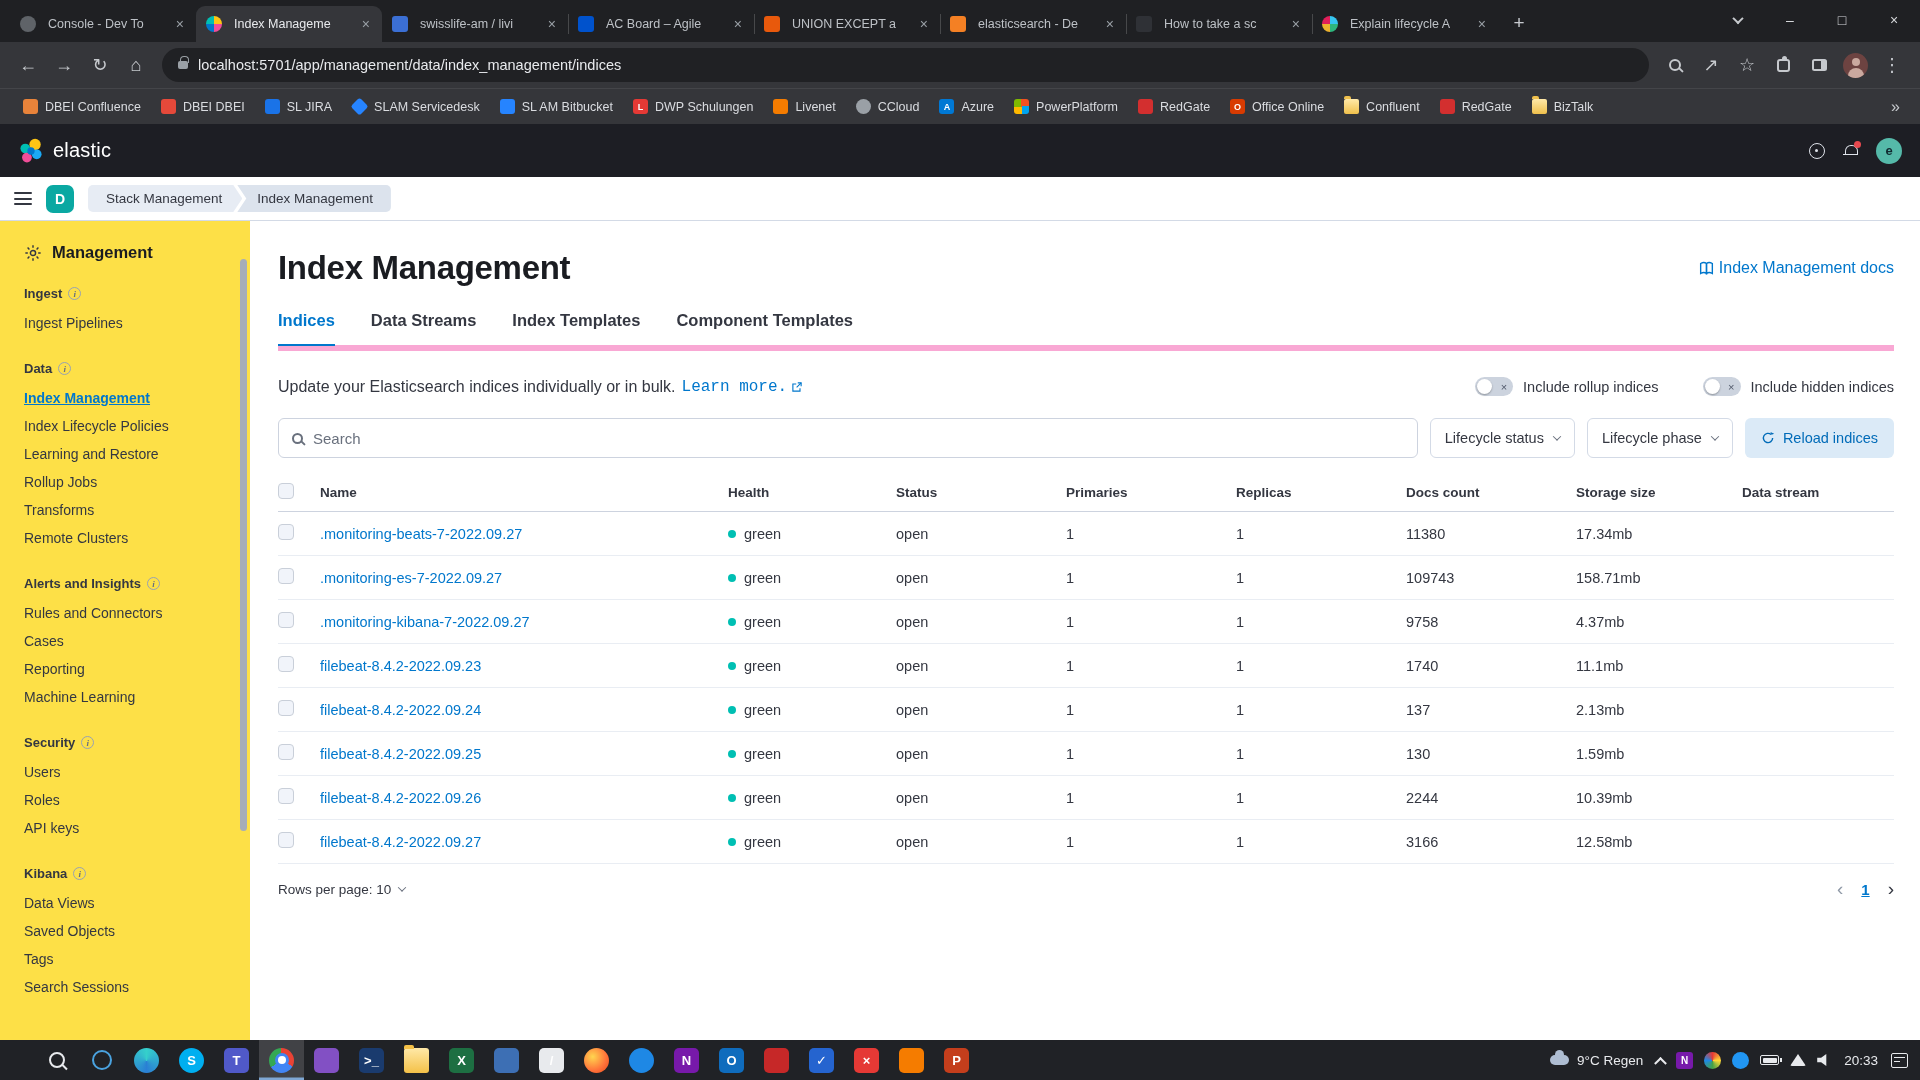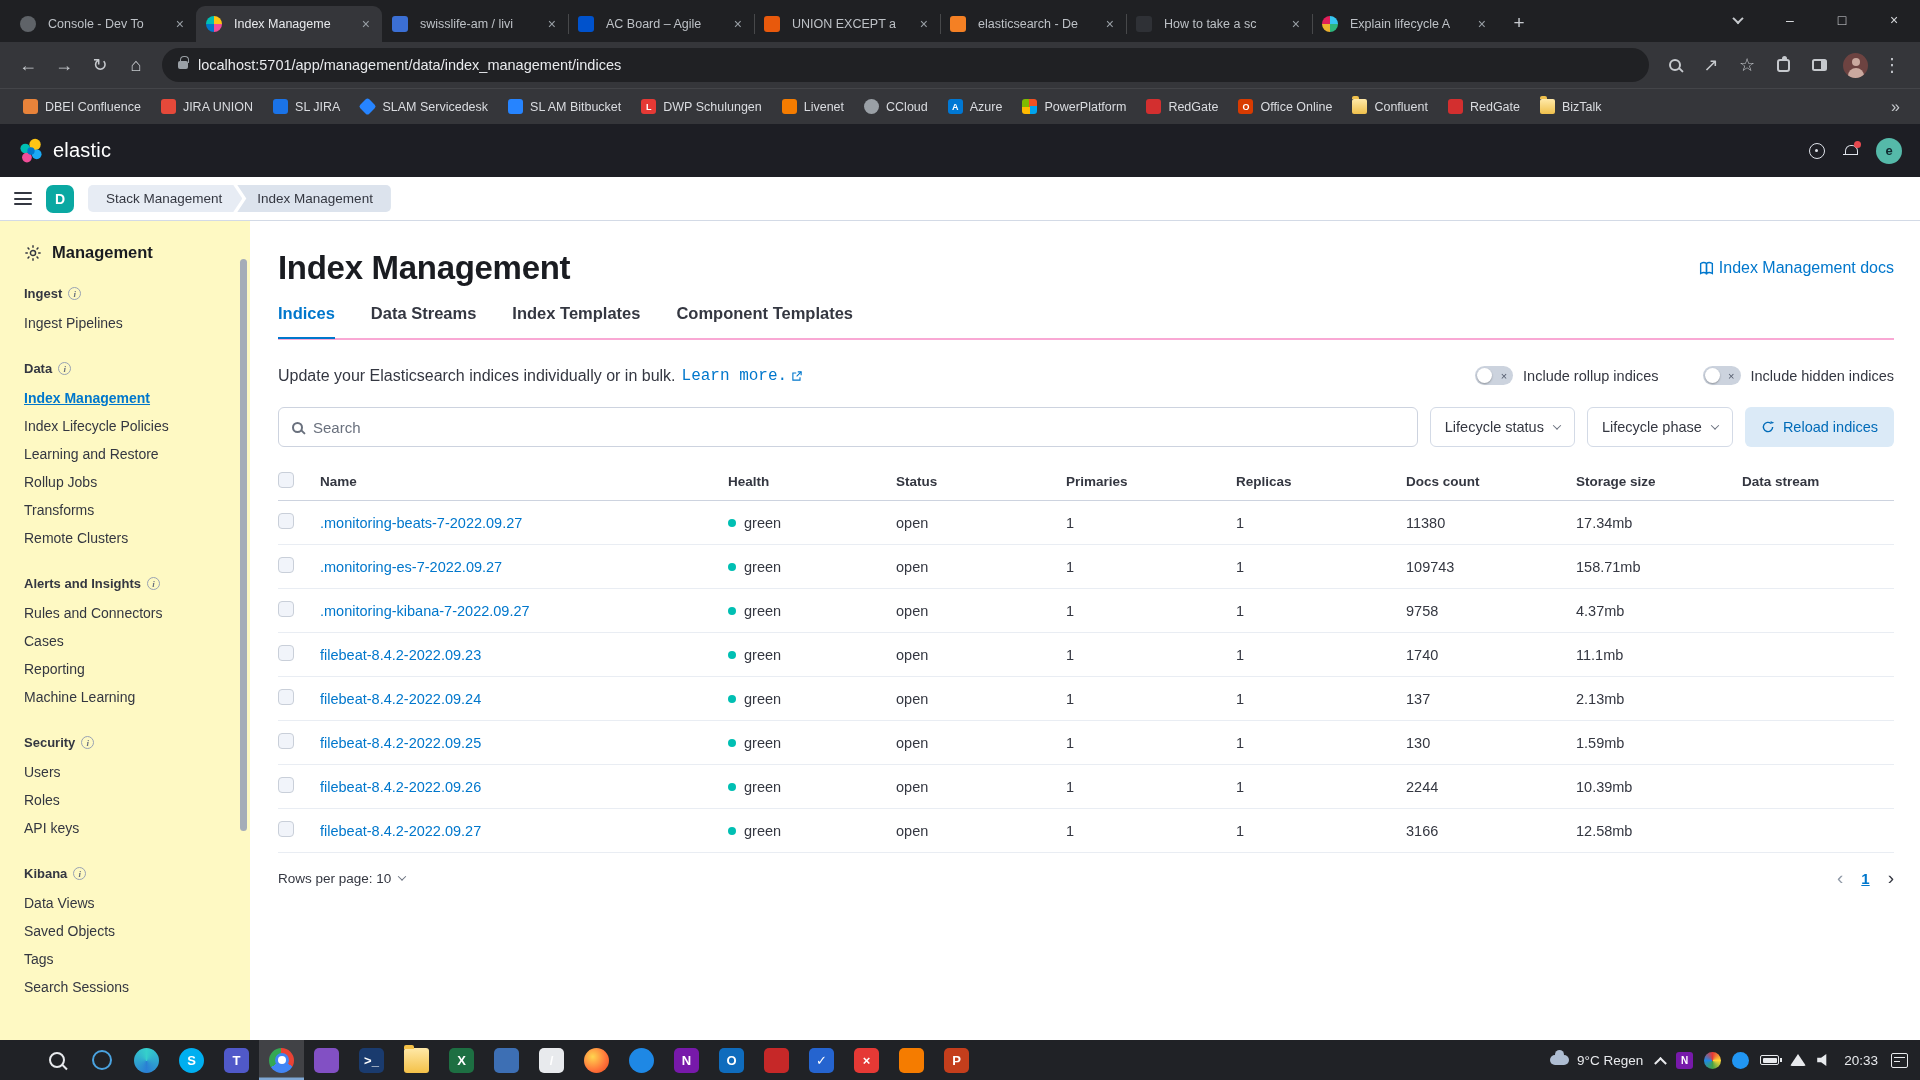--- a/index.html
+++ b/index.html
@@ -90,35 +90,35 @@
   .space-badge { width:28px; height:28px; border-radius:7px; background:#0aa8a2; color:#fff; font-weight:700; font-size:14px;
     display:flex; align-items:center; justify-content:center; }
   .crumb { font-size:13.5px; color:#343741; padding:6px 18px; background:#e7ecf4; }
   .crumb.first { clip-path:polygon(0 0, calc(100% - 9px) 0, 100% 50%, calc(100% - 9px) 100%, 0 100%);
     border-radius:5px 0 0 5px; padding-right:20px; }
   .crumb.second { clip-path:polygon(0 0, 100% 0, 100% 100%, 0 100%, 9px 50%);
     background:#dce3ed; border-radius:0 5px 5px 0; padding-left:20px; margin-left:-5px; }
 
   
   .app-body { height:819px; display:flex; flex:none; background:#fff; }
-  .sidebar { width:250px; flex:none; background:#fef9c3; padding:22px 14px 7px 24px; position:relative; overflow:hidden; }
+  .sidebar { width:250px; flex:none; background:#fde047; padding:22px 14px 7px 24px; position:relative; overflow:hidden; }
   .sb-head { display:flex; align-items:center; gap:10px; font-size:16.5px; font-weight:700; color:#1a1c21; margin-bottom:10px; }
   .sb-title { font-size:13px; font-weight:700; color:#343741; margin-top:24px; margin-bottom:8px; display:flex; align-items:center; gap:6px; }
   .info-i { width:13px; height:13px; border:1px solid #98a2b3; border-radius:50%; color:#69707d; font-size:9px;
     display:inline-flex; align-items:center; justify-content:center; font-style:italic; font-family:"Liberation Serif",serif; }
   .sidebar ul { list-style:none; }
   .sb-item { font-size:14px; color:#343741; line-height:28px; white-space:nowrap; }
   .sb-item.active { color:#0077cc; text-decoration:underline; font-weight:600; }
   .sb-scrollbar { position:absolute; right:3px; top:38px; width:7px; height:572px; background:#a5adb8; border-radius:4px; }
 
   .main { flex:1; padding:0 26px 0 28px; overflow:hidden; }
   .page-head { margin-top:28px; display:flex; align-items:center; }
   .page-head h1 { font-size:33px; font-weight:700; color:#1a1c21; letter-spacing:-.3px; }
   .docs-link { margin-left:auto; display:flex; align-items:center; gap:4px; color:#0077cc; font-size:16px; text-decoration:none; }
-  .main-tabs { display:flex; gap:36px; margin-top:17px; border-bottom:2px solid #f9a8d4; }
+  .main-tabs { display:flex; gap:36px; margin-top:24px; border-bottom:6px solid #f9a8d4; }
   .m-tab { font-size:16.5px; font-weight:600; color:#343741; padding-bottom:14px; border-bottom:2px solid transparent; margin-bottom:-1px; }
   .m-tab.active { color:#0077cc; border-bottom-color:#0077cc; }
 
   .intro-row { margin-top:26px; display:flex; align-items:center; }
   .intro-text { font-size:16px; color:#343741; display:flex; align-items:center; gap:6px; }
   .learn-more { color:#0077cc; text-decoration:none; display:inline-flex; align-items:center; gap:4px;font-family:Liberation Mono, monospace; }
   .toggles { margin-left:auto; display:flex; align-items:center; gap:44px; }
   .toggle-group { display:flex; align-items:center; gap:10px; }
   .switch { width:38px; height:19px; border-radius:10px; background:#ccd3de; position:relative; display:inline-block; flex:none; }
   .knob { position:absolute; left:2px; top:2px; width:15px; height:15px; border-radius:50%; background:#fff;
@@ -291,21 +291,21 @@
         <span class="bm-ico" style="background: rgb(232, 131, 58);">
           <span class="bm-glyph"></span>
         </span>
         <span class="bm-label">DBEI Confluence</span>
       </div>
 
       <div class="bookmark">
         <span class="bm-ico" style="background: rgb(229, 73, 58);">
           <span class="bm-glyph"></span>
         </span>
-        <span class="bm-label">JIRA UNION</span>
+        <span class="bm-label">DBEI DBEI</span>
       </div>
 
       <div class="bookmark">
         <span class="bm-ico" style="background: rgb(26, 115, 232);">
           <span class="bm-glyph"></span>
         </span>
         <span class="bm-label">SL JIRA</span>
       </div>
 
       <div class="bookmark diamond">

